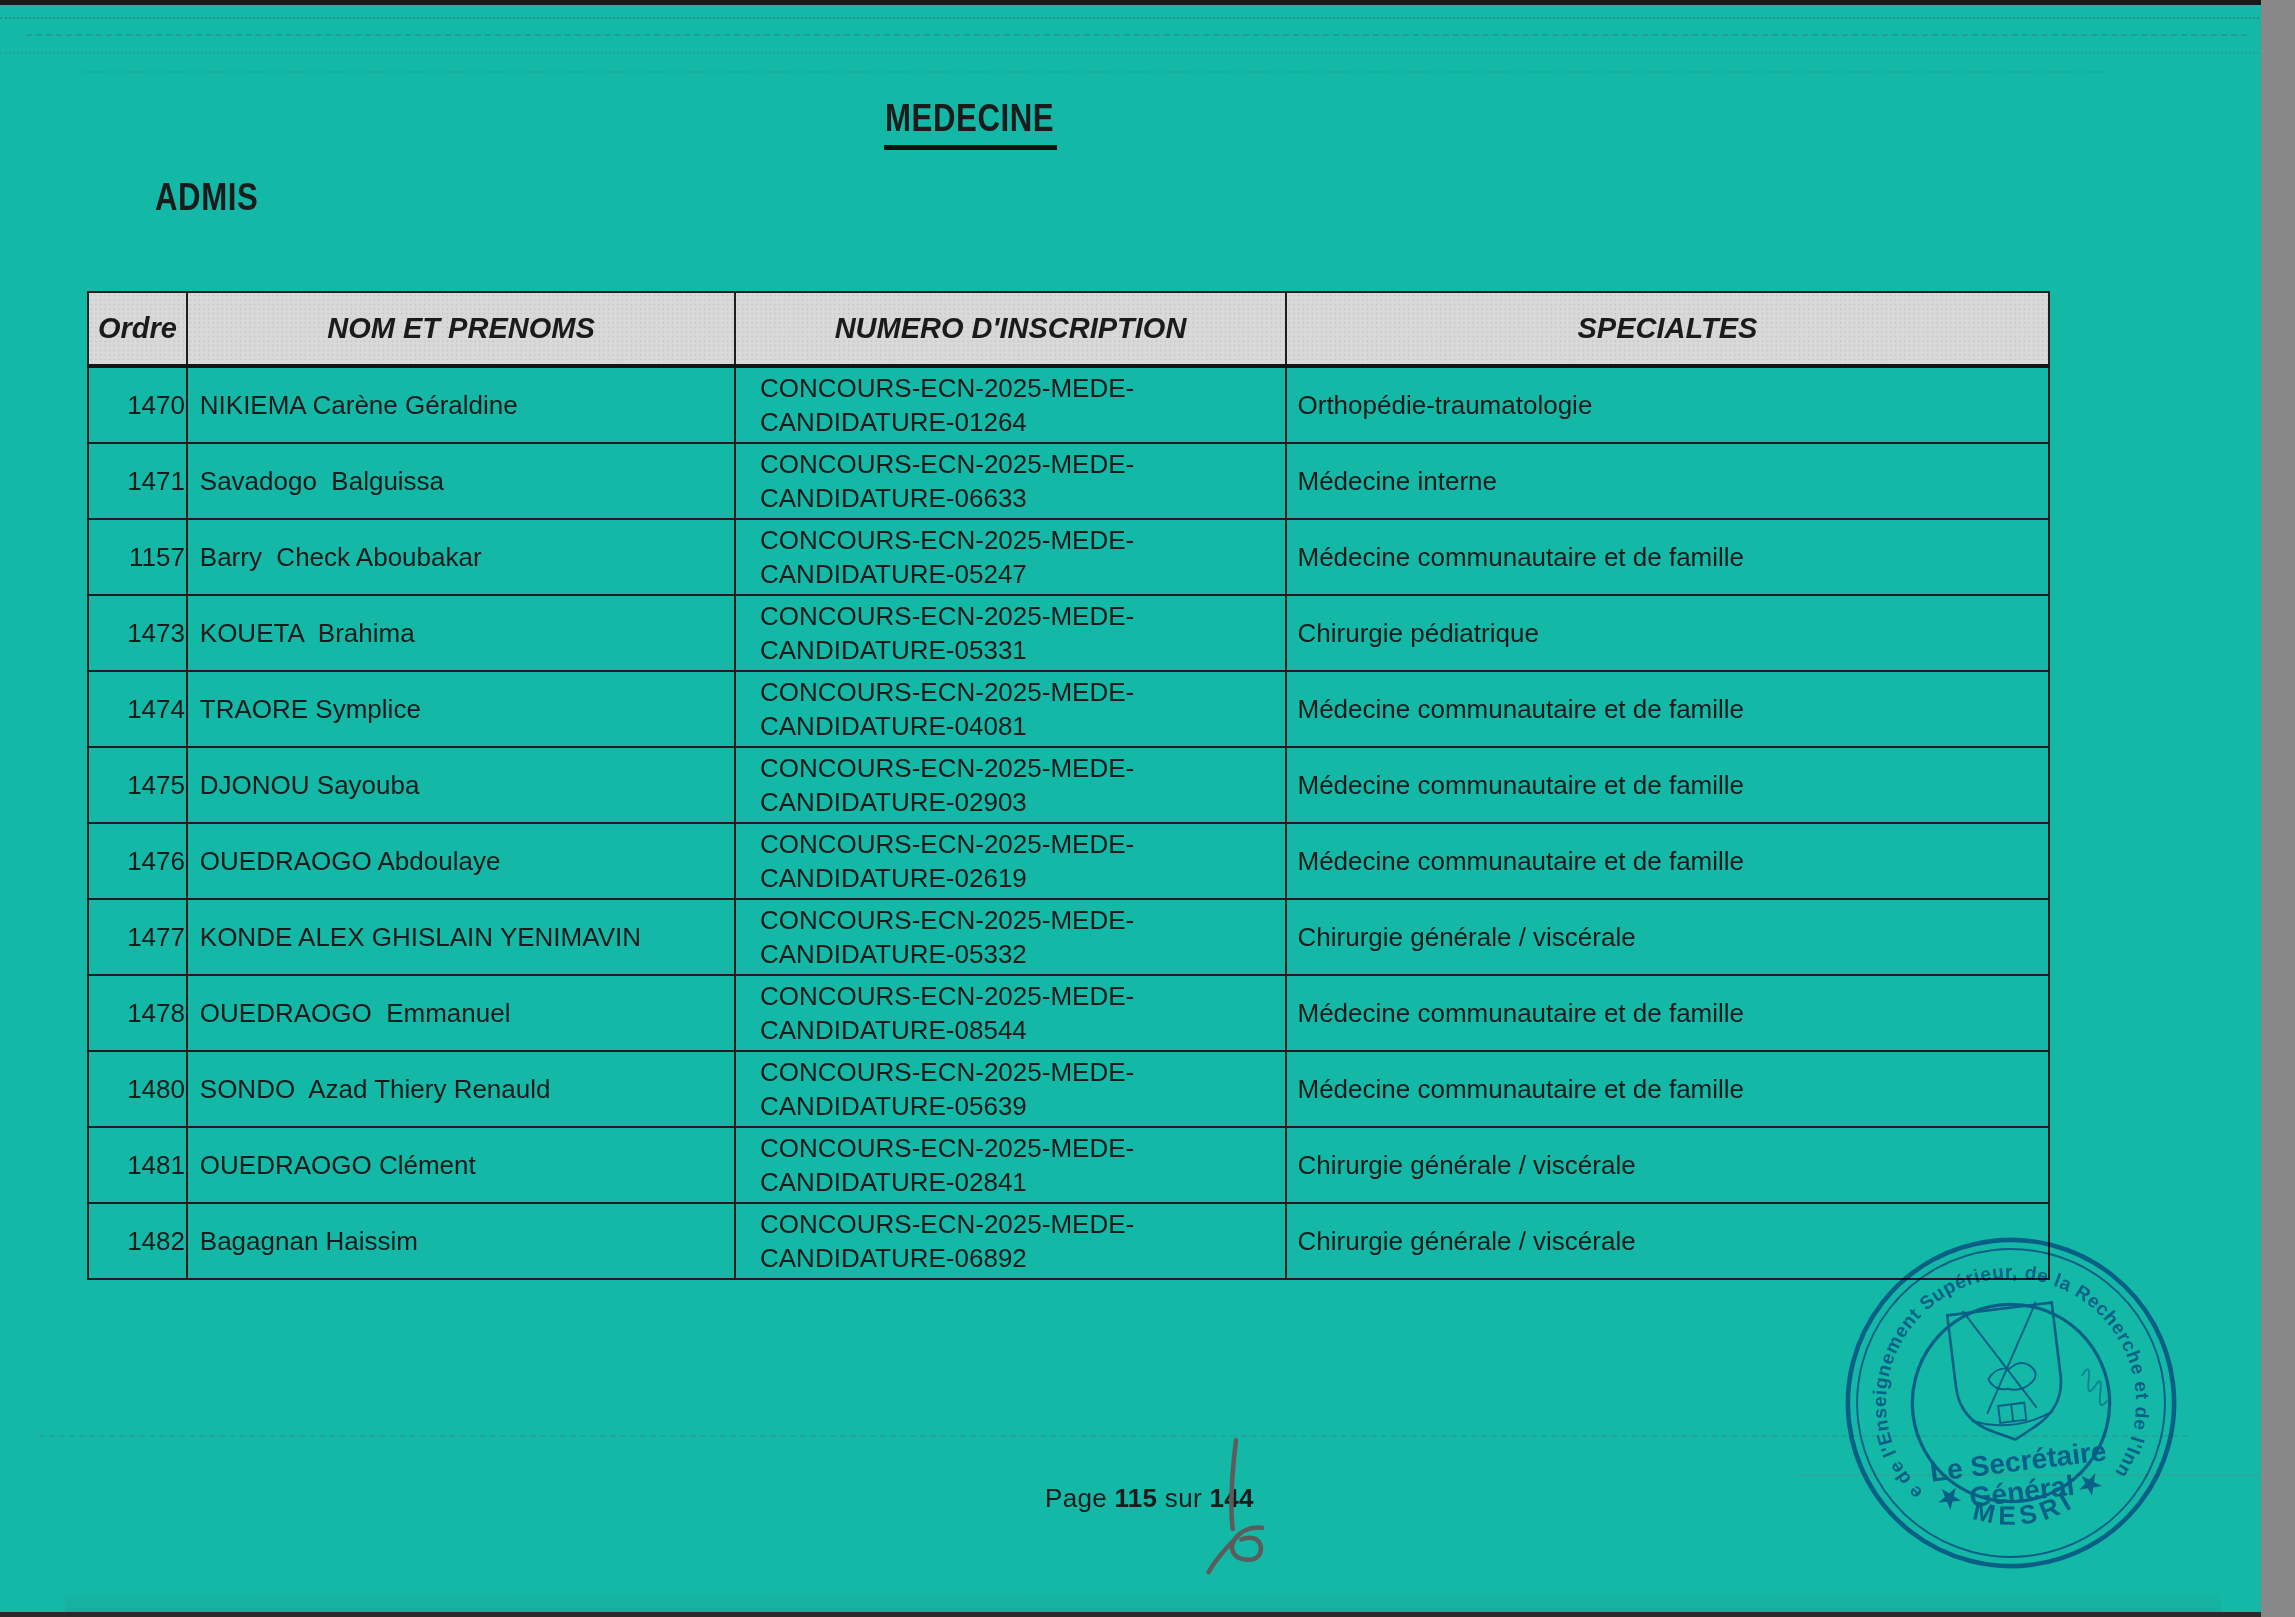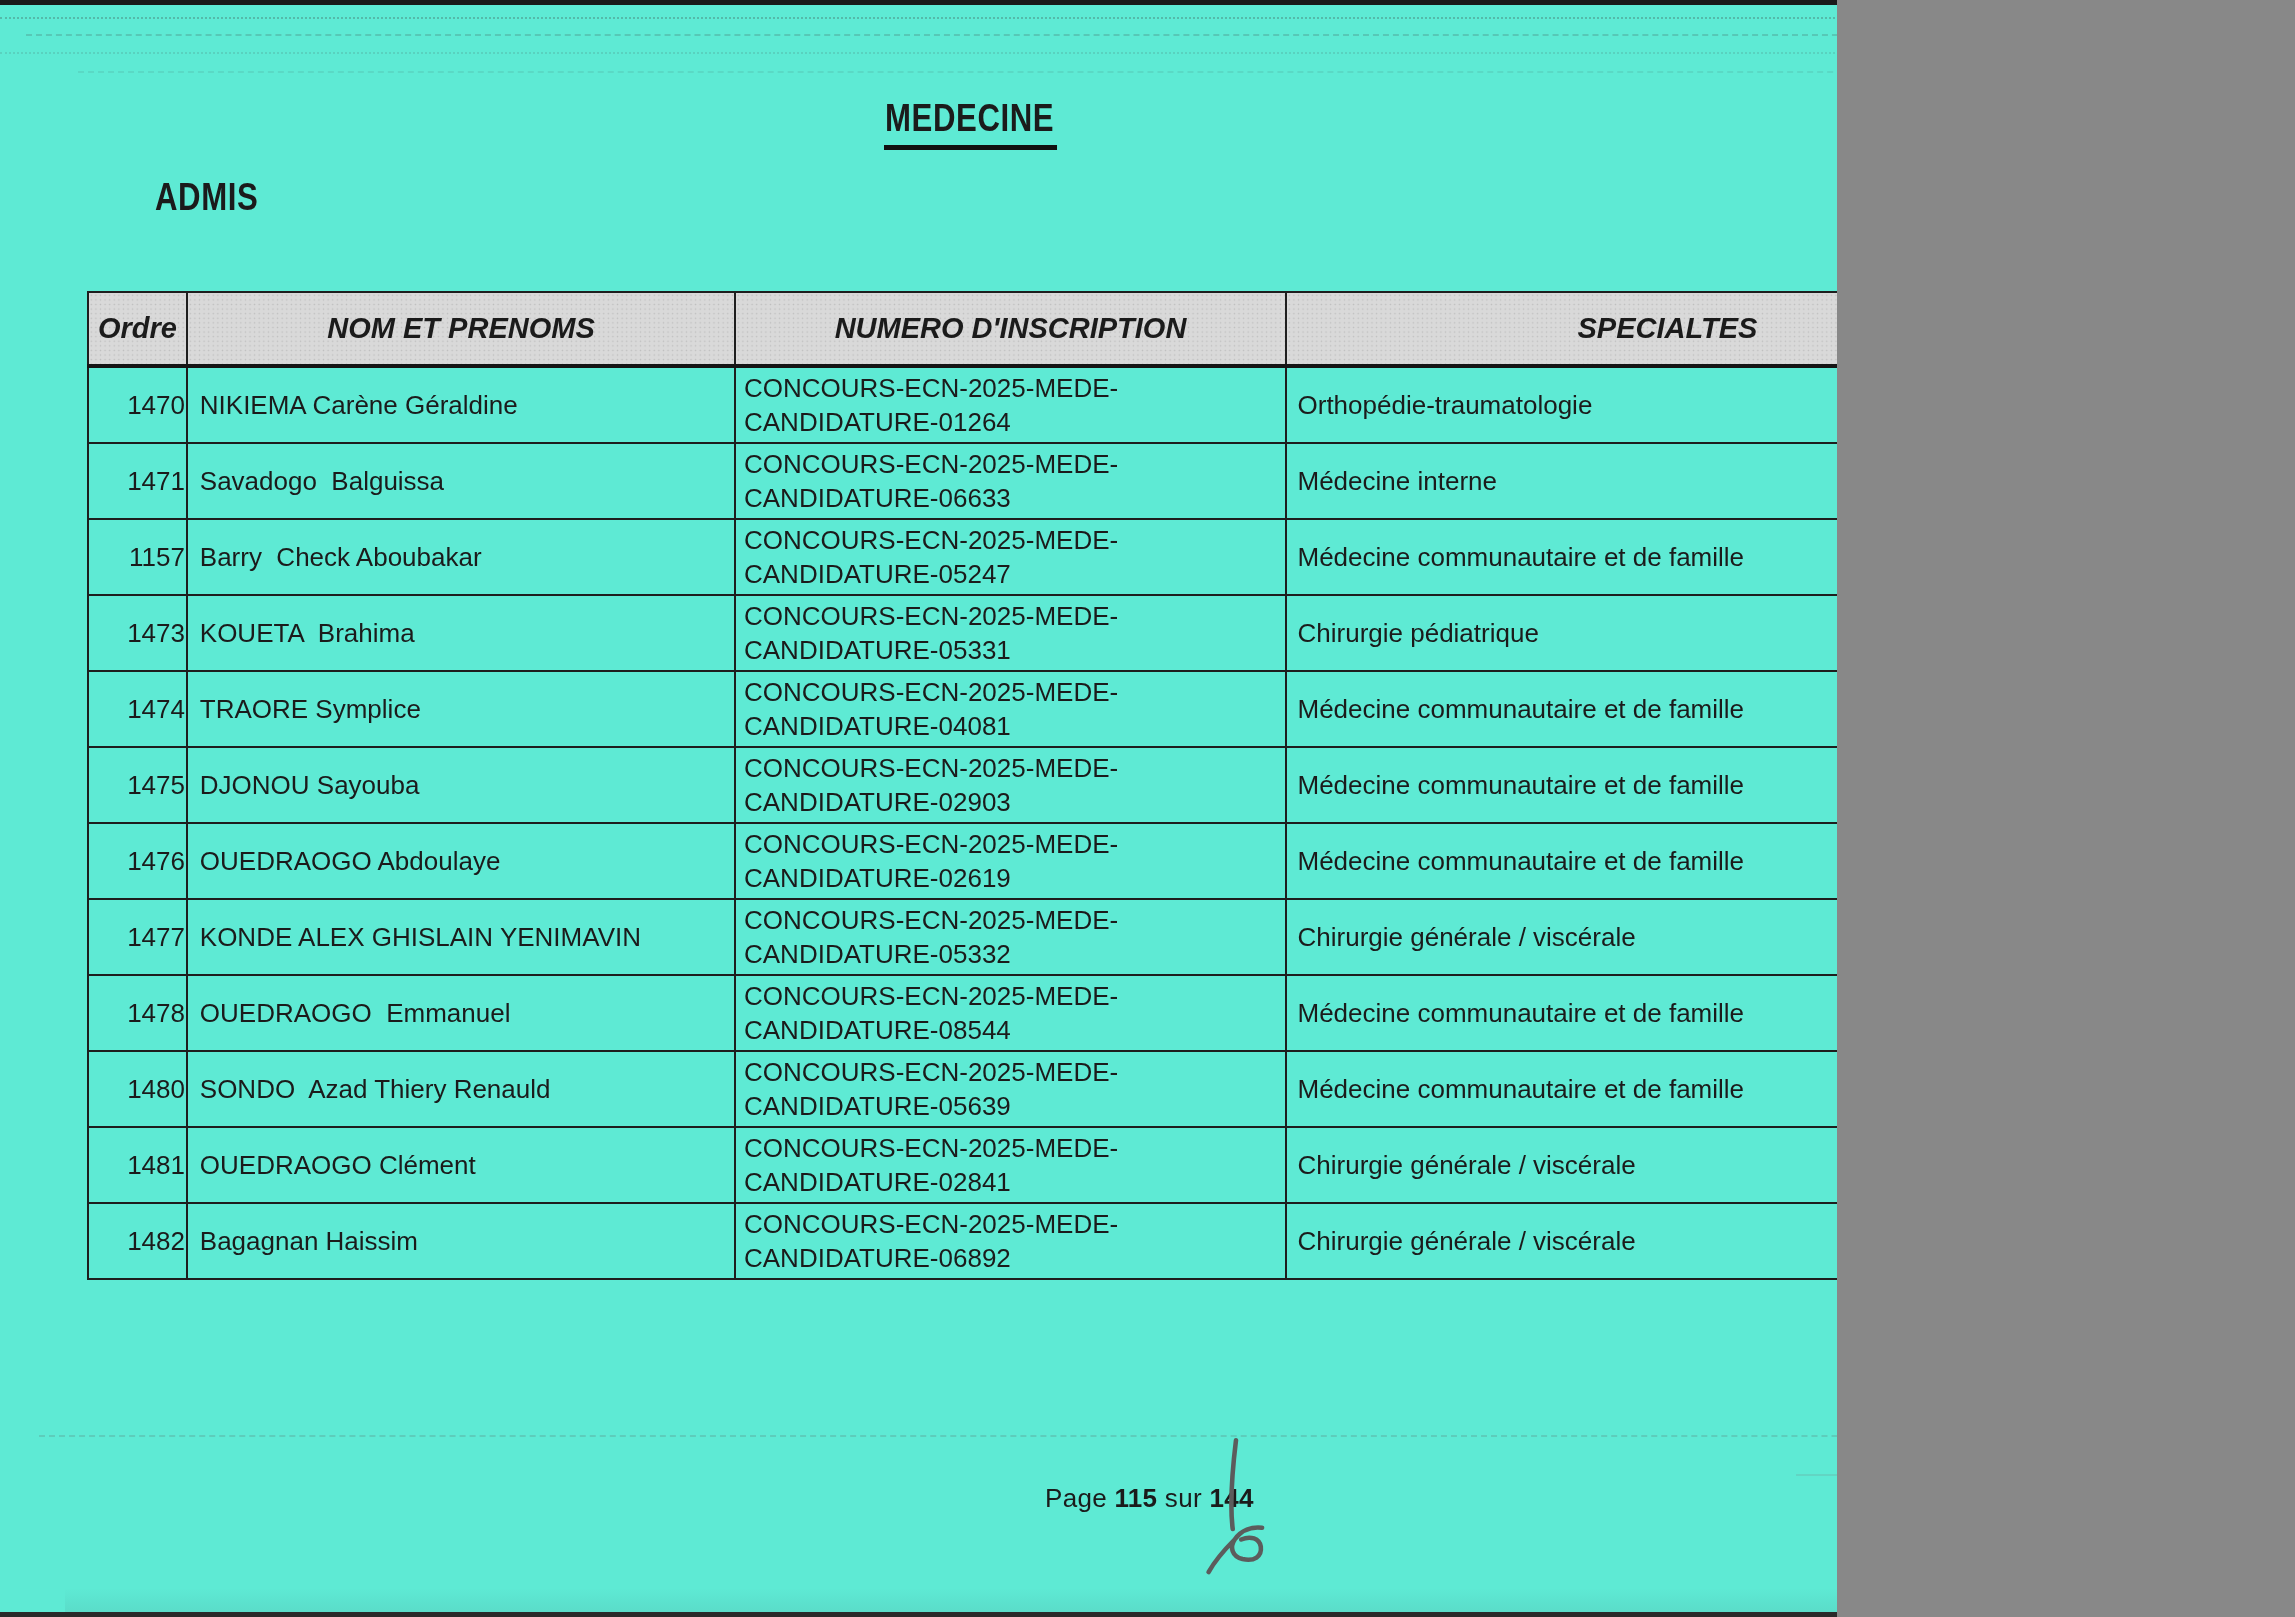--- a/index.html
+++ b/index.html
@@ -1,19 +1,19 @@
 <!DOCTYPE html>
 <html style="font-size:10.5px"><head>
 <meta charset="utf-8">
 <style>
   html,body{margin:0;padding:0;background:#888;}
   .page{
     position:relative;
-    width:1837px;height:1617px;
-    background:#5eead4;
+    width:2261px;height:1617px;
+    background:#14b8a6;
     overflow:hidden;
     font-family:"Liberation Sans", sans-serif;
     color:#1b1b1b;
   }
   
   .scan-topline{position:absolute;left:0;top:0;width:100%;height:4.6px;background:#1a1a1a;}
   .scan-noise{position:absolute;height:0;border-top:2px dashed rgba(60,60,60,.28);}
   .scan-noise.n1{left:0;top:17px;width:2295px;border-top-style:dotted;}
   .scan-noise.n2{left:26px;top:34px;width:2221px;opacity:.7;}
   .scan-noise.n3{left:0px;top:52px;width:2295px;opacity:.5;border-top-style:dotted;}
@@ -57,21 +57,21 @@
     background:#d9d9d9;
     background-image:radial-gradient(rgba(120,120,120,.28) 0.7px, transparent 1px);
     background-size:4.6px 4.6px;
     font-weight:bold;font-style:italic;
     font-size:29px;text-align:center;
     border-bottom:4.6px solid #151515;
   }
   table.results tbody td{height:72px;}
   td.cell-ordre{text-align:right;}
   td.cell-nom{padding-left:11.8px;white-space:pre-wrap;}
-  td.cell-num{padding-left:8px;line-height:34px;}
+  td.cell-num{padding-left:24px;line-height:34px;}
   td.cell-spec{padding-left:10.5px;}
   
   .footer{
     position:absolute;left:1045px;top:1483px;
     font-size:26px;letter-spacing:0.3px;white-space:nowrap;
   }
   .footer b{font-weight:bold;}
   
   .handwriting{position:absolute;left:1189px;top:1431px;width:124px;height:170px;pointer-events:none;}
   

